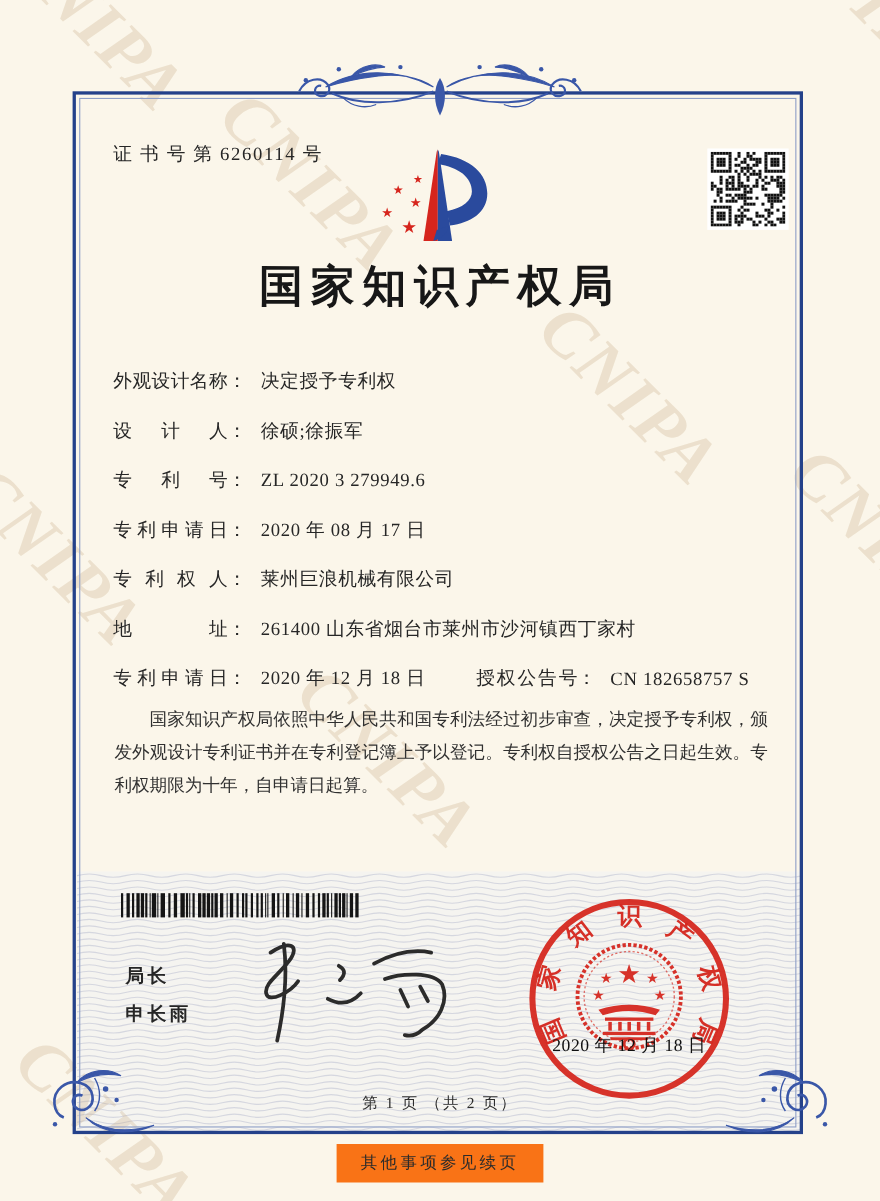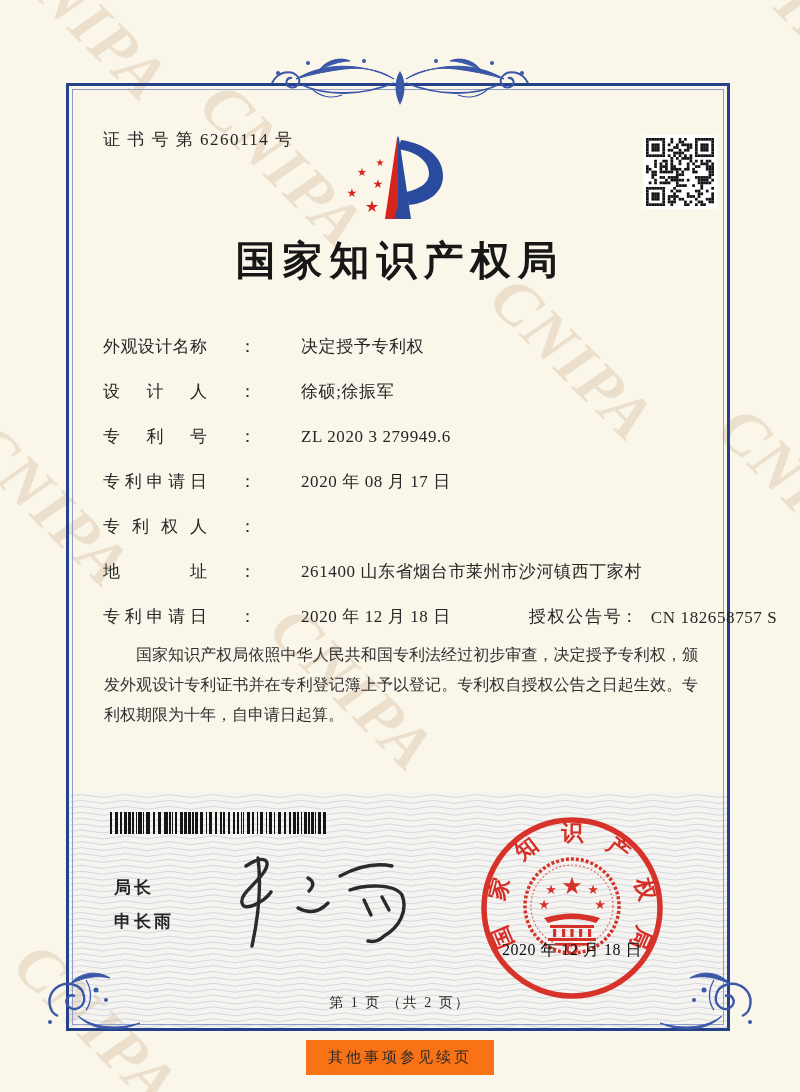--- a/index.html
+++ b/index.html
@@ -28,21 +28,21 @@
   .orn-br{position:absolute;left:656px;top:970px;width:104px;height:64px;z-index:3;transform:scaleX(-1);}
   
   .cert-no{position:absolute;left:103px;top:128px;font-size:17px;letter-spacing:1.5px;z-index:3;}
   .logo{position:absolute;left:300px;top:124px;width:200px;height:105px;z-index:3;}
   .qr{position:absolute;left:643px;top:135px;width:74px;height:74px;background:#ffffff;padding:3px;
       box-sizing:border-box;z-index:3;}
   .title{position:absolute;left:0;right:0;top:233px;margin:0;text-align:center;font-size:40px;
          font-weight:700;letter-spacing:7px;color:#171717;z-index:3;}
   
   .fields{position:absolute;left:103px;top:335px;width:606px;font-size:17px;z-index:3;}
-  .frow{display:flex;align-items:baseline;height:20px;margin-bottom:25px;gap:32px;}
+  .frow{display:flex;align-items:baseline;height:20px;margin-bottom:25px;}
   .flabel{display:inline-block;width:104px;text-align:justify;text-align-last:justify;flex:none;}
   .fcolon{flex:none;}
   .fvalue{margin-left:13px;letter-spacing:0.6px;flex:none;}
   .fgroup2{display:flex;align-items:flex-end;margin-left:46px;}
   .fgroup2 .flabel{width:92px;}
   
   .paras{position:absolute;left:104px;top:640px;width:594px;font-size:16px;line-height:1.86;
          text-align:justify;color:#303030;z-index:3;}
   .paras p{margin:0;text-indent:2em;}
   
@@ -498,20 +498,21 @@
       <span class="fvalue">ZL 2020 3 279949.6</span>
     </div>
     <div class="frow">
       <span class="flabel">专利申请日</span>
         <span class="fcolon">：</span>
       <span class="fvalue">2020 年 08 月 17 日</span>
     </div>
     <div class="frow">
       <span class="flabel">专 利 权 人</span>
         <span class="fcolon">：</span>
+      <span class="fvalue">莱州巨浪机械有限公司</span>
     </div>
     <div class="frow">
       <span class="flabel">地 址</span>
         <span class="fcolon">：</span>
       <span class="fvalue">261400 山东省烟台市莱州市沙河镇西丁家村</span>
     </div>
     <div class="frow">
       <span class="flabel">专利申请日</span>
         <span class="fcolon">：</span>
       <span class="fvalue">2020 年 12 月 18 日</span>

